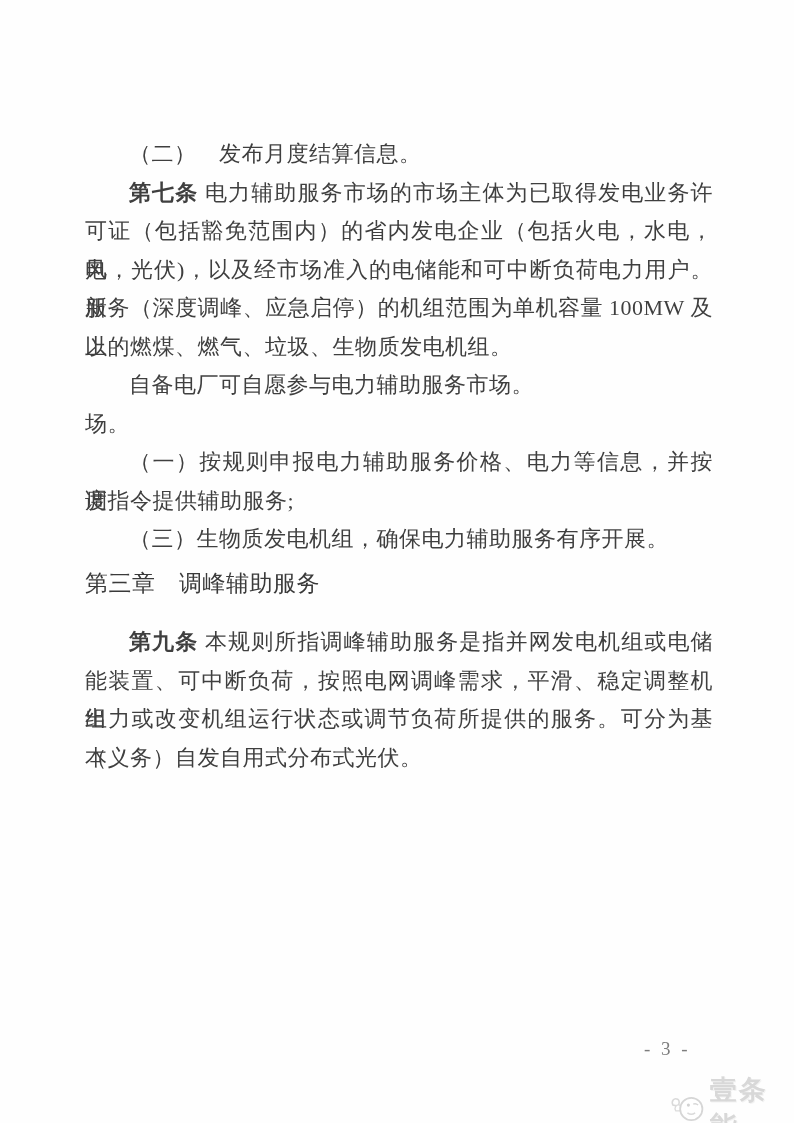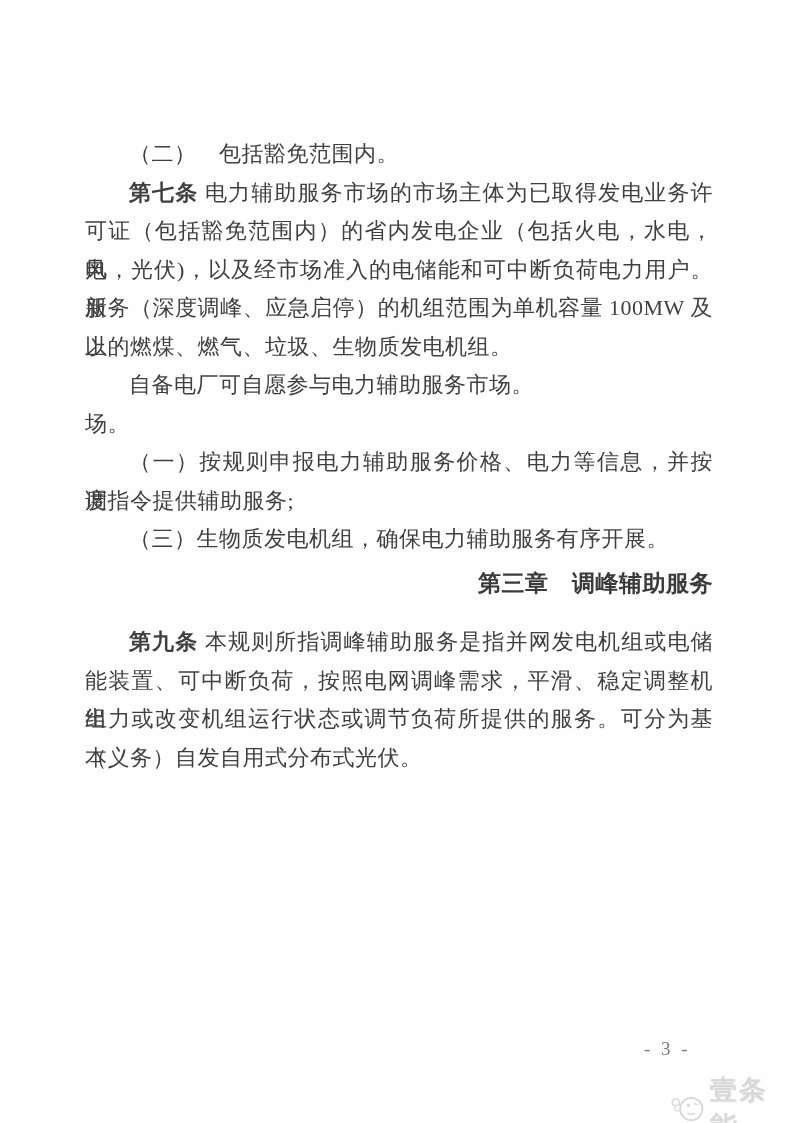--- a/index.html
+++ b/index.html
@@ -29,22 +29,22 @@
     height: 38.5px;
     white-space: normal;
   }
   .ind { text-indent: 44px; }
   .jf {
     text-align: justify;
     text-align-last: justify;
   }
   .b { font-weight: bold; }
   .heading {
-    text-align: right;
-    font-weight: bold;
+    text-align: left;
+    font-weight: normal;
     font-size: 23px;
     margin: 6px 0 20px 0;
     height: 38.5px;
     line-height: 38.5px;
     color: #3a3a3a;
   }
   .page-number {
     position: absolute;
     left: 644px;
     top: 1038px;
@@ -74,21 +74,21 @@
     height: 34px;
   }
 </style>
 </head>
 <body>
 
 <div class="page">
 
   <div class="content">
 
-    <div class="ln ind"><span class="b"></span><span>（二）　包括豁免范围内。</span></div>
+    <div class="ln ind"><span class="b"></span><span>（二）　发布月度结算信息。</span></div>
     <div class="ln ind jf"><span class="b">第七条</span><span> 电力辅助服务市场的市场主体为已取得发电业务许</span></div>
     <div class="ln jf"><span class="b"></span><span>可证（包括豁免范围内）的省内发电企业（包括火电，水电，风</span></div>
     <div class="ln jf"><span class="b"></span><span>电，光伏)，以及经市场准入的电储能和可中断负荷电力用户。新</span></div>
     <div class="ln jf"><span class="b"></span><span>服务（深度调峰、应急启停）的机组范围为单机容量 100MW 及以</span></div>
     <div class="ln"><span class="b"></span><span>上的燃煤、燃气、垃圾、生物质发电机组。</span></div>
     <div class="ln ind"><span class="b"></span><span>自备电厂可自愿参与电力辅助服务市场。</span></div>
     <div class="ln"><span class="b"></span><span>场。</span></div>
     <div class="ln ind jf"><span class="b"></span><span>（一）按规则申报电力辅助服务价格、电力等信息，并按调</span></div>
     <div class="ln"><span class="b"></span><span>度指令提供辅助服务;</span></div>
     <div class="ln ind"><span class="b"></span><span>（三）生物质发电机组，确保电力辅助服务有序开展。</span></div>

